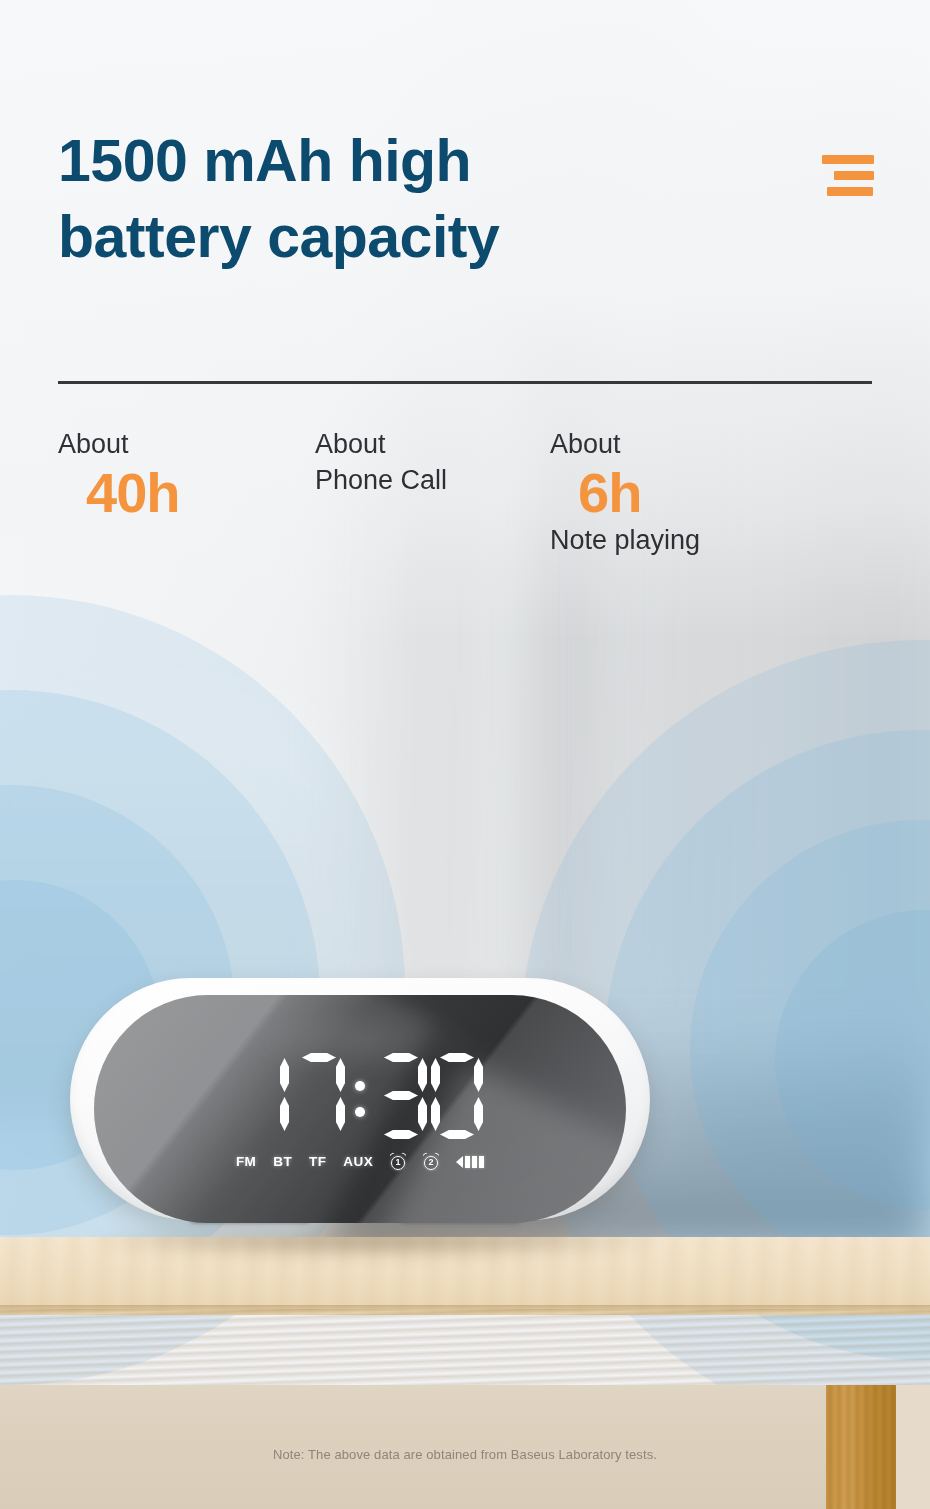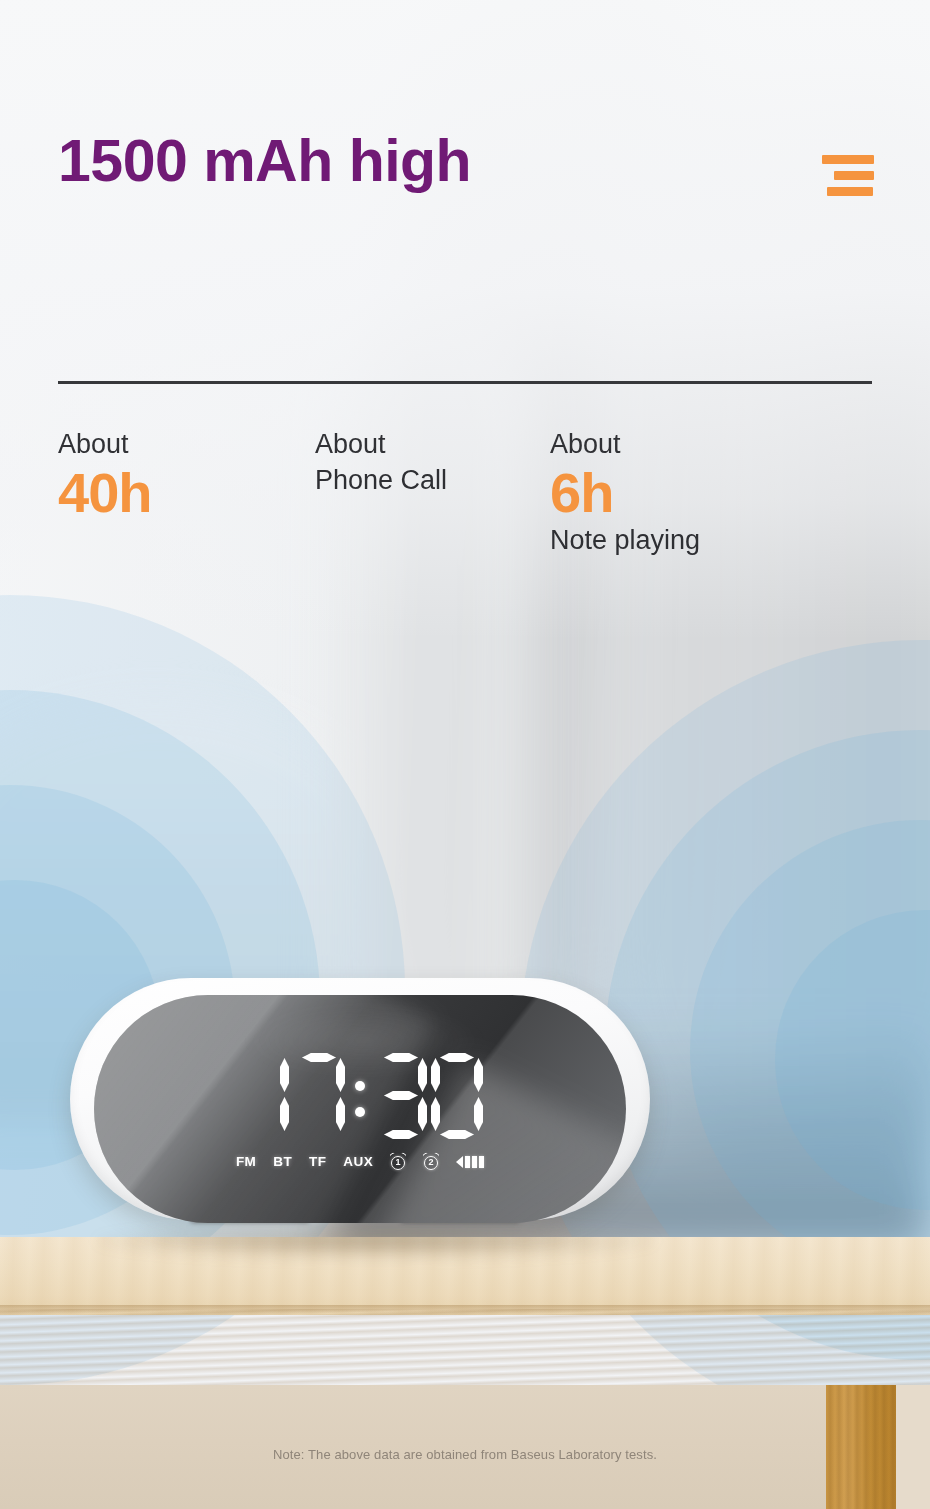--- a/index.html
+++ b/index.html
@@ -278,21 +278,21 @@
   }
   .foot.l { left:120px; }
   .foot.r { left:330px; }
 
   
   .headline {
     position:absolute; left:58px; top:124px; width:620px;
     font-size:59px;
     line-height:1.28;
     font-weight:700;
-    color:#701a75;
+    color:#0c4a6e;
     letter-spacing:-.5px;
   }
   .hamburger {
     position:absolute; left:822px; top:155px;
     width:56px; height:48px;
     display:flex; flex-direction:column; gap:7px;
   }
   .hamburger span { display:block; height:9px; background:#f5943f; border-radius:1px; }
   .hb1 { width:52px; margin-left:0; }
   .hb2 { width:40px; margin-left:12px; }
@@ -314,20 +314,21 @@
   .stat:nth-child(2) { width:235px; }
   .stat:nth-child(3) { width:260px; }
   .stat-about {
     font-size:27px; color:#303135; font-weight:400; line-height:1.1;
     margin-bottom:4px;
   }
   .stat-value {
     font-size:56px; color:#f5943f; font-weight:700; line-height:1.05;
     letter-spacing:-1px;
     margin-bottom:2px;
+    margin-left:28px;
   }
   .stat-label {
     font-size:27px; color:#2e2f33; font-weight:400; line-height:1.2;
   }
 
   
   .note {
     position:absolute; left:0; top:1447px; width:930px;
     text-align:center;
     font-size:13px;
@@ -456,20 +457,21 @@
             <i class="bar"></i>
             <i class="bar"></i>
             <i class="bar"></i>
         </span>
       </div>
     </div>
   </div>
 
   <div class="headline">
     <div>1500 mAh high</div>
+    <div>battery capacity</div>
   </div>
 
   <div class="hamburger">
     <span class="hb1"></span>
     <span class="hb2"></span>
     <span class="hb3"></span>
   </div>
 
   <div class="divider"></div>
 

